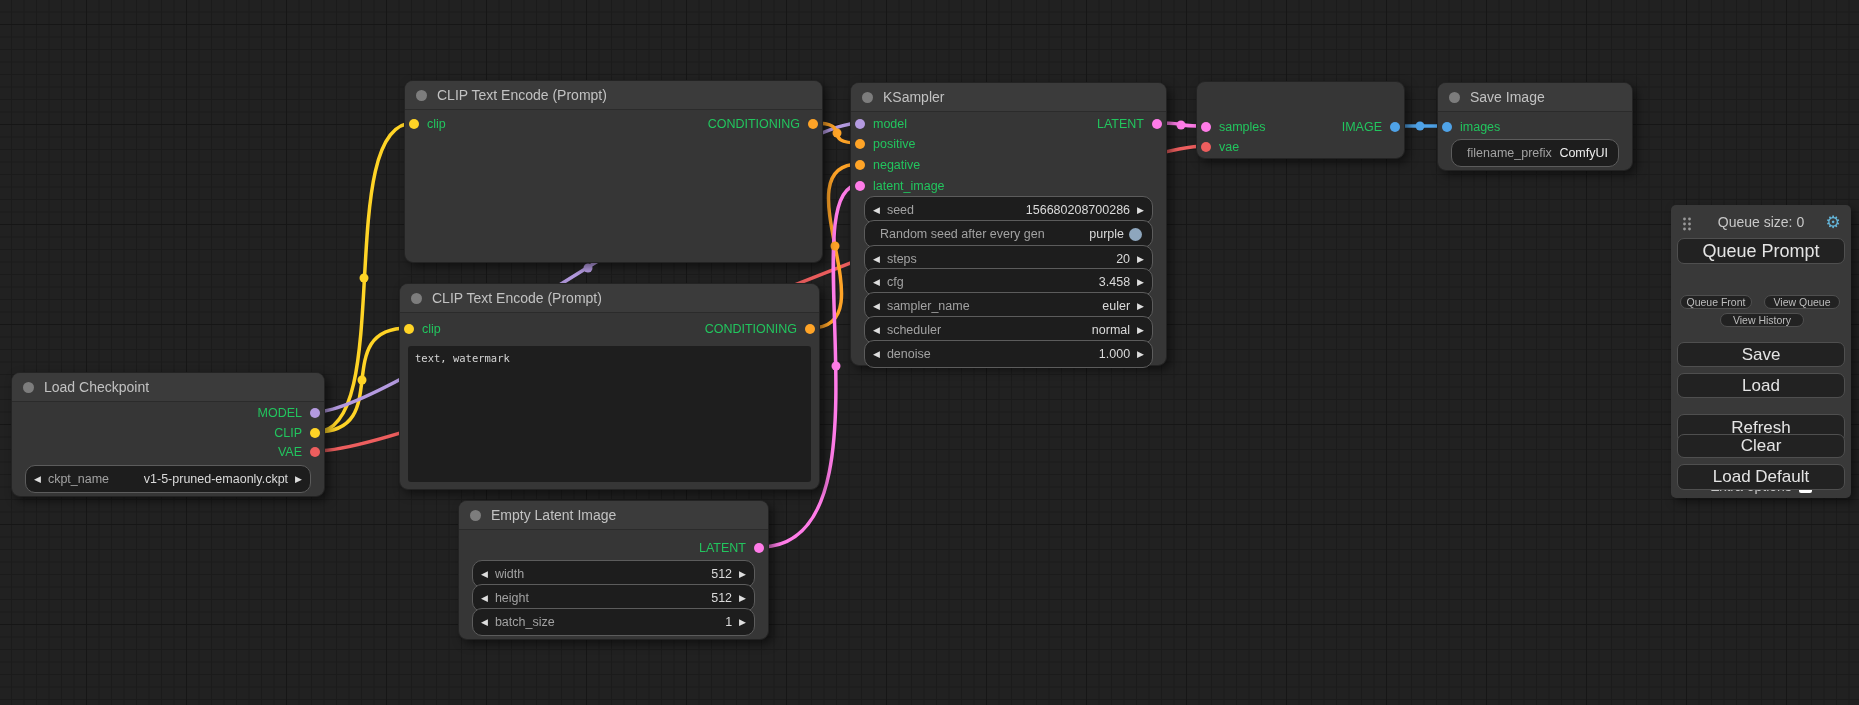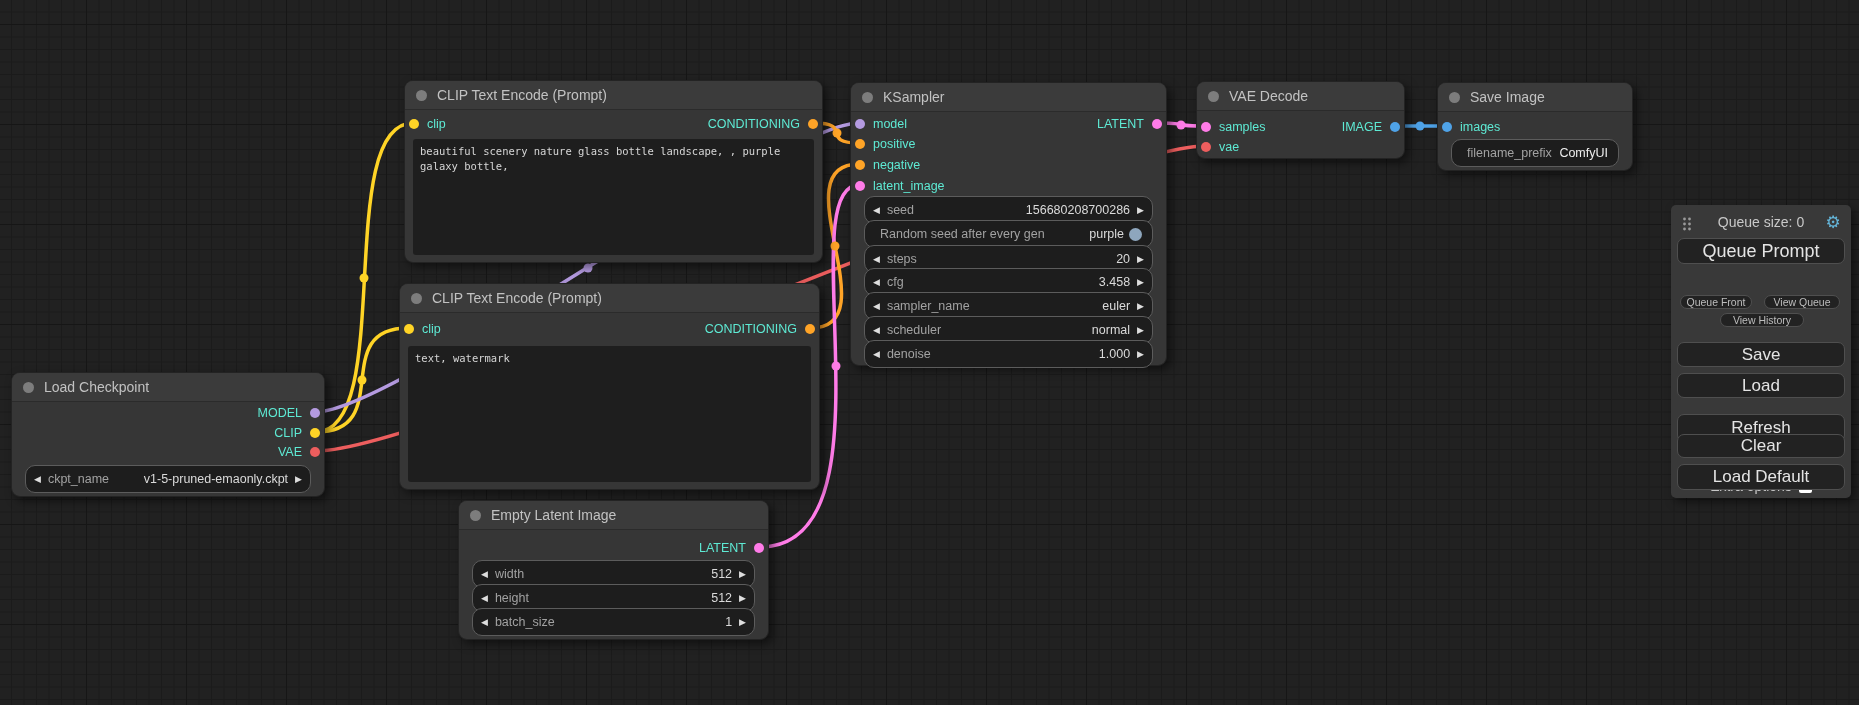--- a/index.html
+++ b/index.html
@@ -23,21 +23,21 @@
     border-radius:9px; box-shadow:4px 4px 10px rgba(0,0,0,.5);
   }
   .node-title {
     height:29px; display:flex; align-items:center; gap:10px; padding:0 11px;
     color:#c2c2c2; font-size:14px; border-bottom:1px solid #2b2b2b;
     background:#3b3b3b; border-radius:8px 8px 0 0; white-space:nowrap;
   }
   .title-dot { width:11px; height:11px; border-radius:50%; background:#7d7d7d; flex:0 0 auto; }
 
   .slot { position:absolute; height:18px; display:flex; align-items:center; gap:8px;
-          color:#5eead4; font-size:12.5px; white-space:nowrap; }
+          color:#22c55e; font-size:12.5px; white-space:nowrap; }
   .slot.in  { left:4px; }
   .slot.out { right:4px; flex-direction:row; }
   .sdot { width:10px; height:10px; border-radius:50%; flex:0 0 auto; }
 
   .widget {
     position:absolute; left:13px; right:13px; height:28px;
     background:#1d1d1d; border:1px solid #5c5c5c; border-radius:10px;
     display:flex; align-items:center; padding:0 8px; font-size:12.5px;
     color:#a8a8a8; white-space:nowrap;
   }
@@ -142,21 +142,20 @@
       <span>CLIP Text Encode (Prompt)</span>
     </div>
     <div class="slot in" style="top:34px">
       <span class="sdot" style="background:#ffd426"></span>
       <span>clip</span>
     </div>
     <div class="slot out" style="top:34px">
       <span>CONDITIONING</span>
       <span class="sdot" style="background:#ffa427"></span>
     </div>
-    <div class="prompt" style="top:58px; height:116px;">beautiful scenery nature glass bottle landscape, , purple galaxy bottle,</div>
   </div>
 
   <div class="node" style="left:399px; top:283px; width:421px; height:207px;">
     <div class="node-title">
       <span class="title-dot"></span>
       <span>CLIP Text Encode (Prompt)</span>
     </div>
     <div class="slot in" style="top:36px">
       <span class="sdot" style="background:#ffd426"></span>
       <span>clip</span>
@@ -231,24 +230,20 @@
     </div>
     <div class="widget" style="top:257px">
       <span class="arrow">◀</span>
       <span class="wlabel">denoise</span>
       <span class="wvalue">1.000</span>
       <span class="arrow">▶</span>
     </div>
   </div>
 
   <div class="node" style="left:1196px; top:81px; width:209px; height:78px;">
-    <div class="node-title">
-      <span class="title-dot"></span>
-      <span>VAE Decode</span>
-    </div>
     <div class="slot in" style="top:36px">
       <span class="sdot" style="background:#ff7ce8"></span>
       <span>samples</span>
     </div>
     <div class="slot in" style="top:56px">
       <span class="sdot" style="background:#ed5e5e"></span>
       <span>vae</span>
     </div>
     <div class="slot out" style="top:36px">
       <span>IMAGE</span>

